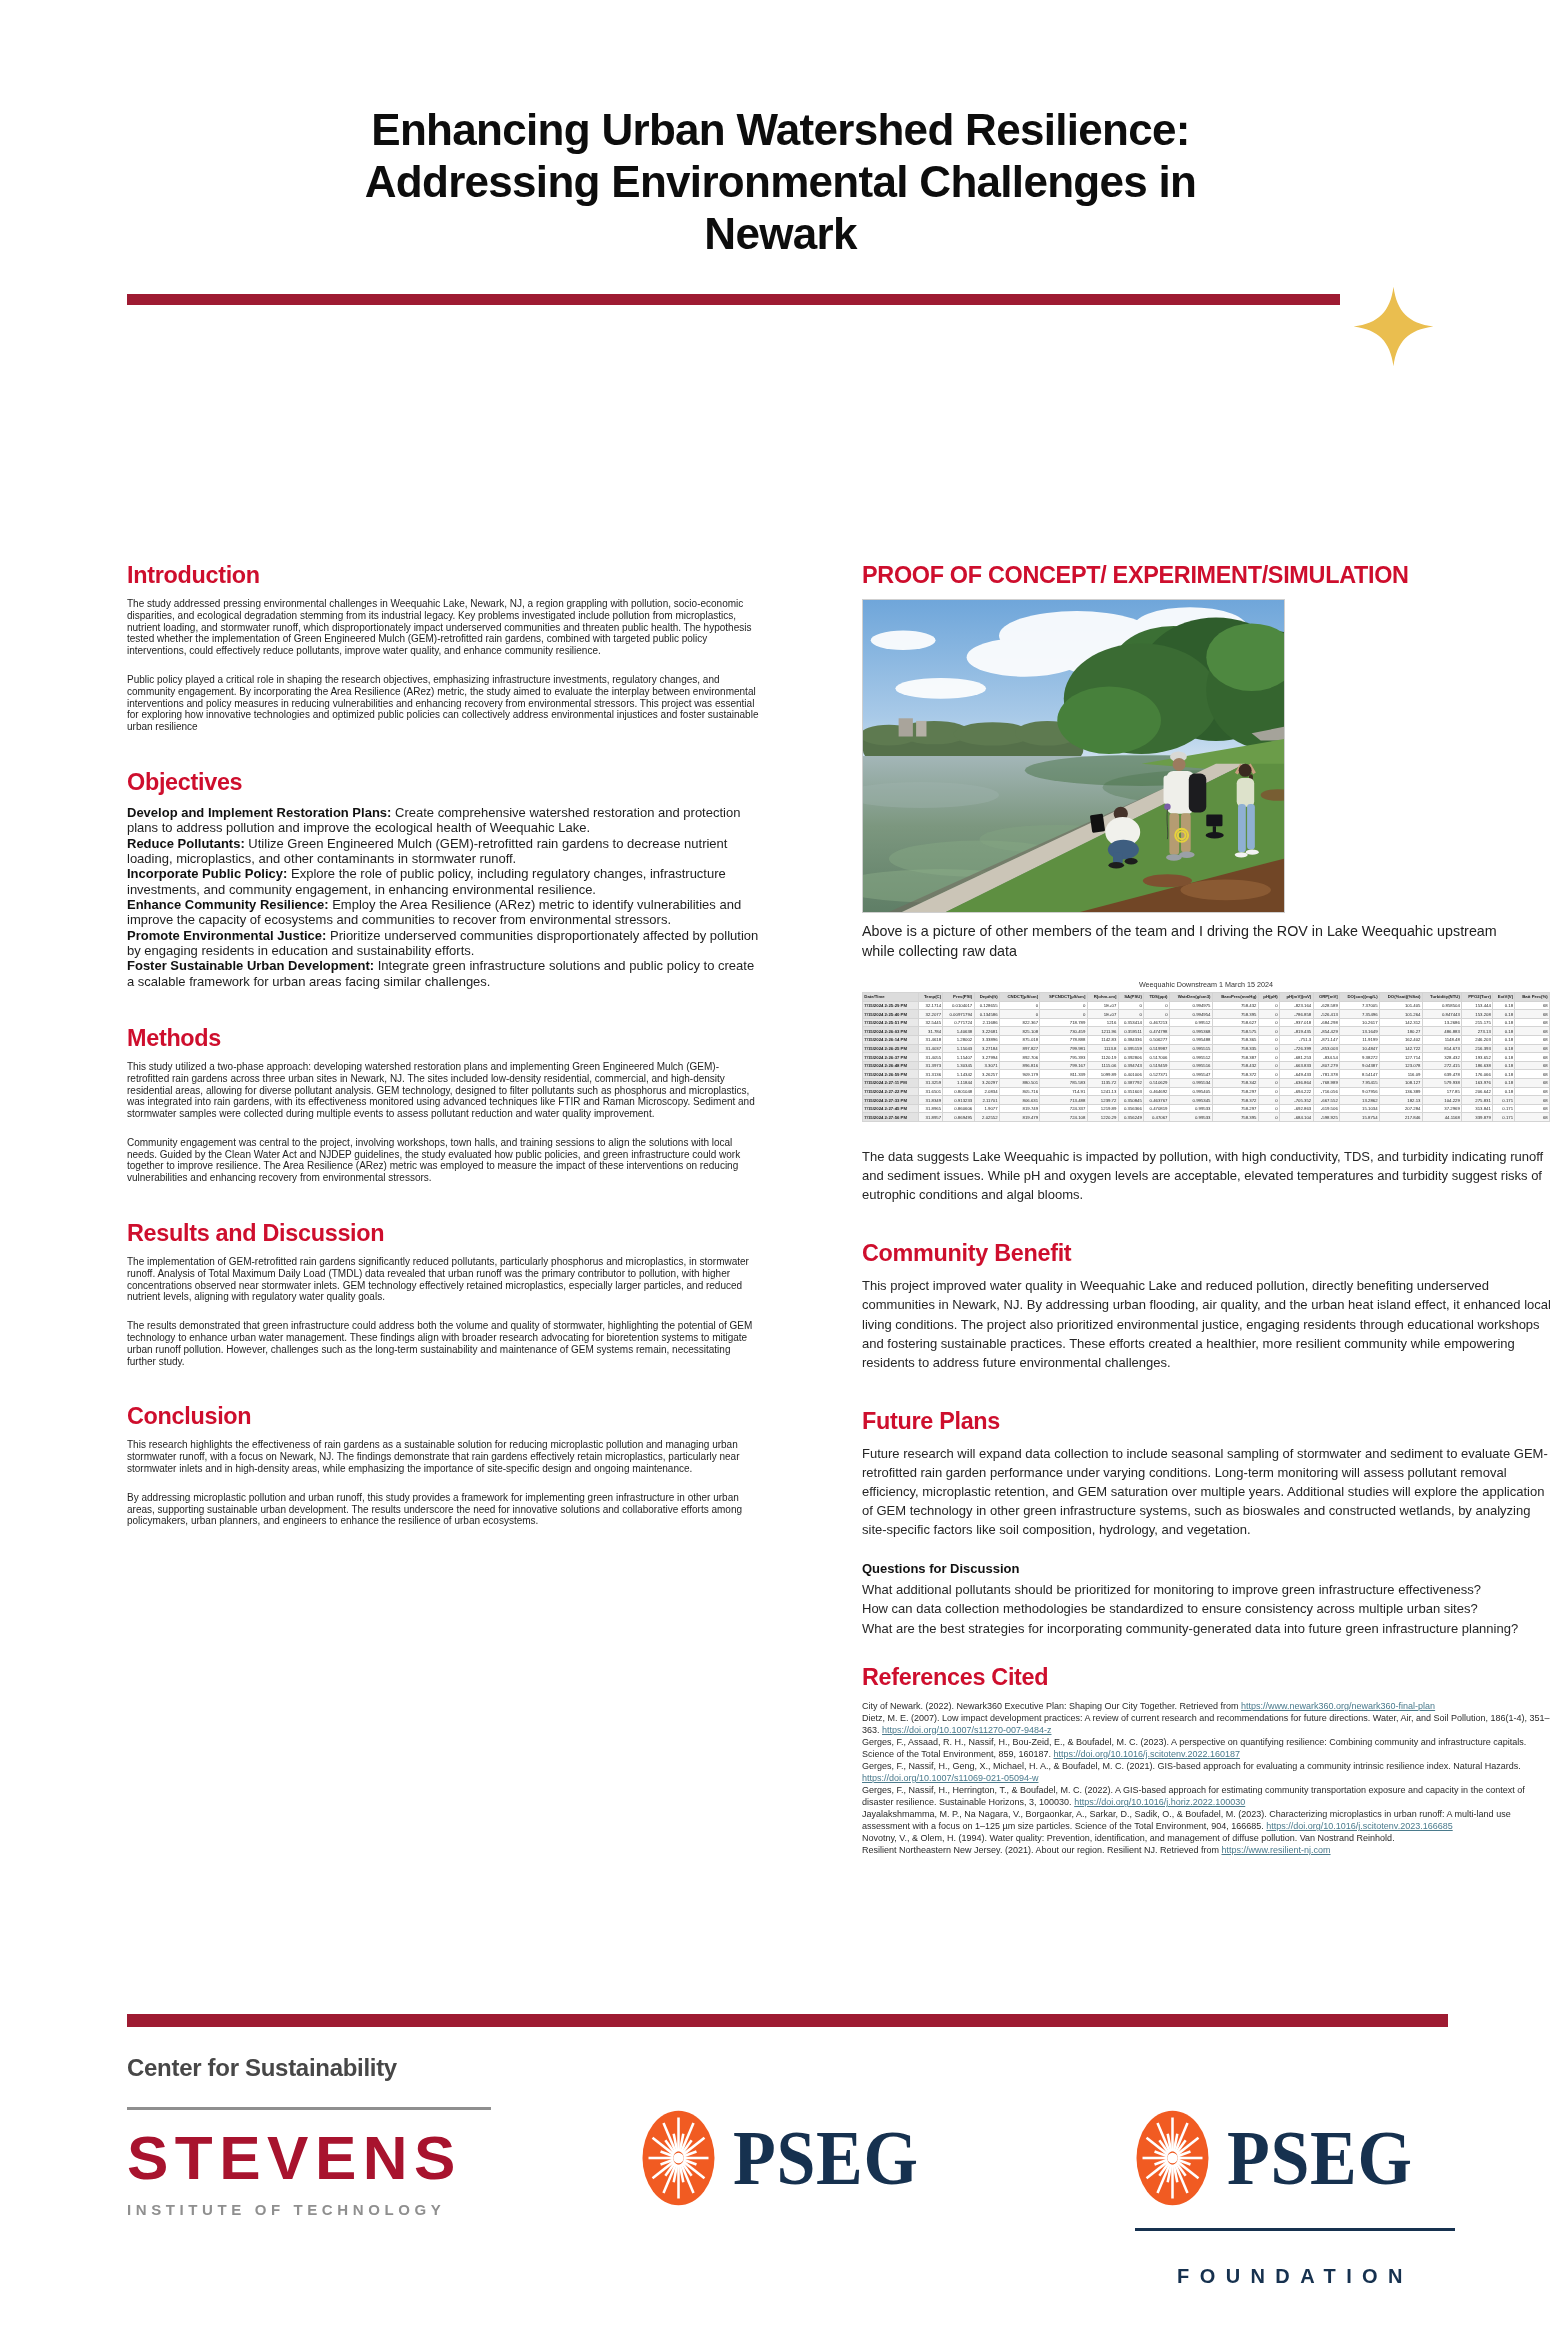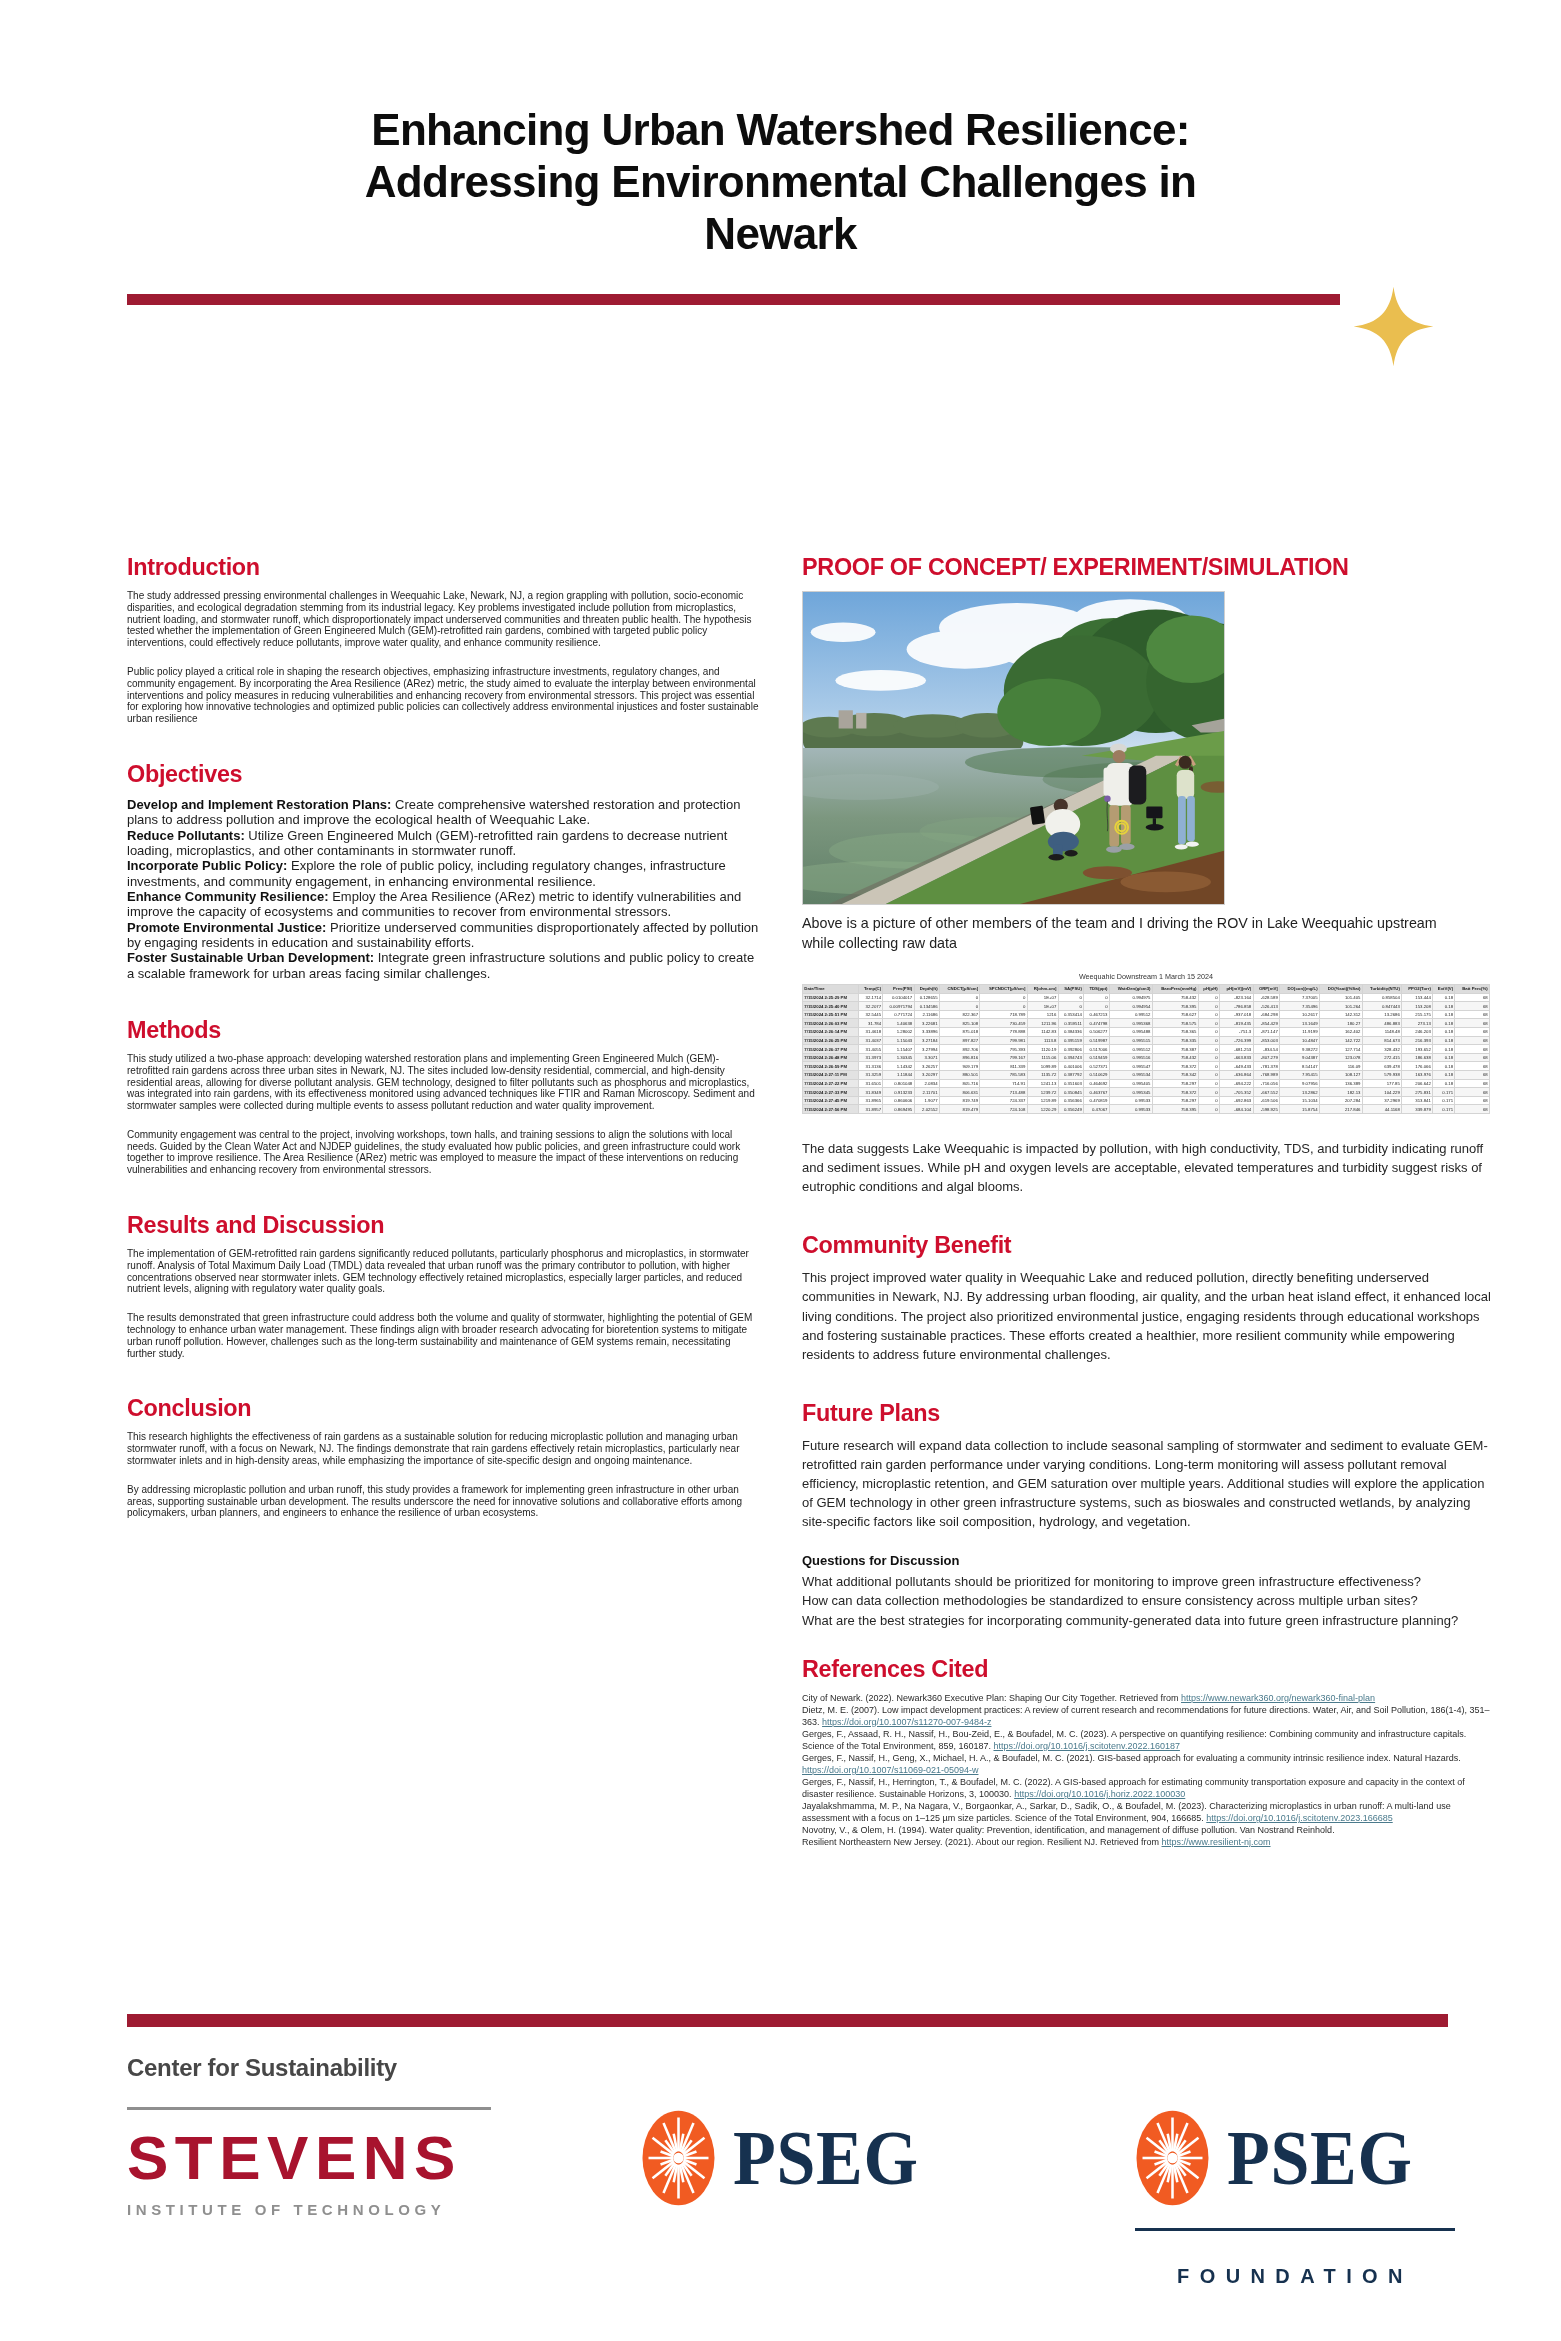--- a/index.html
+++ b/index.html
@@ -18,24 +18,24 @@
     white-space:pre-line;}
   .title-rule{position:absolute;left:127px;top:294px;width:1213px;height:11px;background:var(--bar);}
   .sparkle{position:absolute;left:1352px;top:285px;width:83px;height:83px;}
   .sparkle path{fill:var(--gold);}
   .authors{position:absolute;left:127px;top:362px;font-size:25px;line-height:1.32;color:#1c1c1c;}
   .author-name{font-weight:700;color:#0d0d0d;}
 
   
   .col{position:absolute;top:550px;}
   .col-left{left:127px;width:634px;}
-  .col-right{left:802px;width:690px;}
+  .col-right{left:862px;width:690px;}
 
   h2.sec{color:var(--accent);font-size:23.4px;font-weight:700;letter-spacing:-0.3px;margin:36px 0 9px 0;}
-  h2.sec.first{margin-top:4px;}
+  h2.sec.first{margin-top:12px;}
   .col-left p.body{font-size:10px;line-height:1.18;color:var(--text);margin-bottom:17px;}
   .obj-item{font-size:13px;line-height:1.18;color:var(--text);}
   .obj-label{font-weight:700;color:#111;}
 
   .col-right p.rbody{font-size:13px;line-height:1.47;color:#262626;margin-bottom:6.5px;}
 
   
   .photo-frame{margin-top:10.4px;width:423px;height:314px;border:0.7px solid #cfcfcf;background:#dfe9f2;}
   .photo-frame svg{display:block;width:100%;height:100%;}
   .caption{margin-top:9px;font-size:14.3px;line-height:1.35;color:#222;max-width:638px;}

